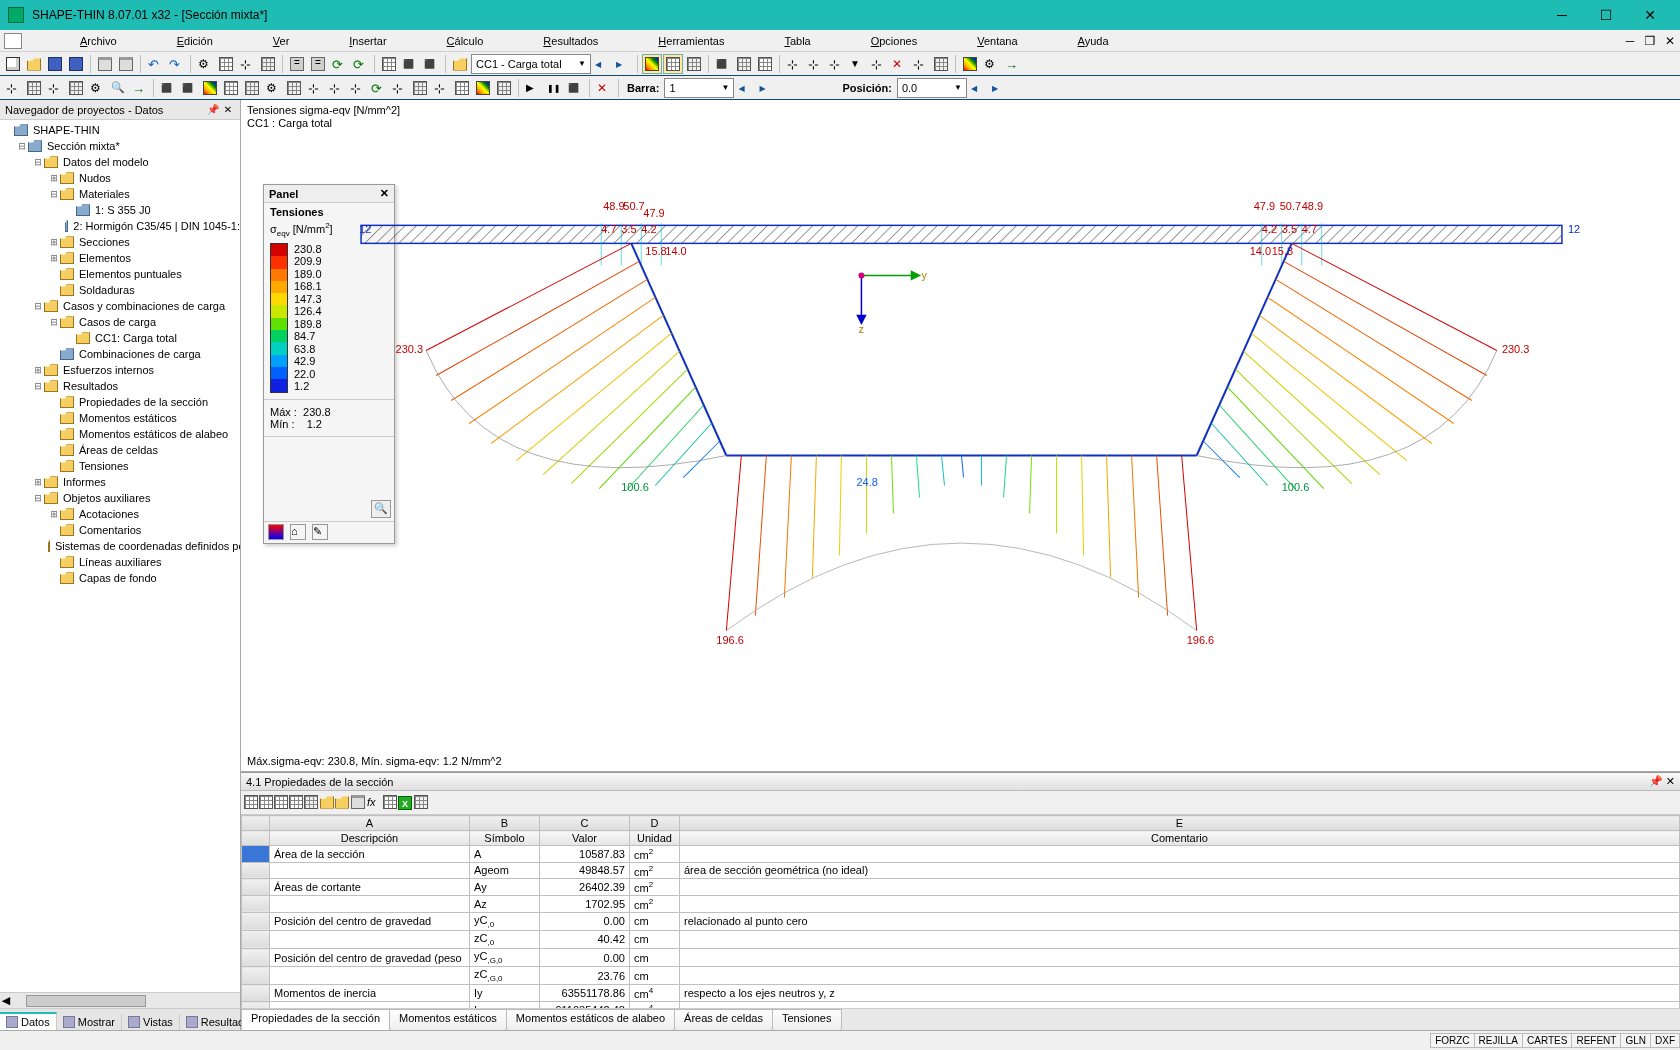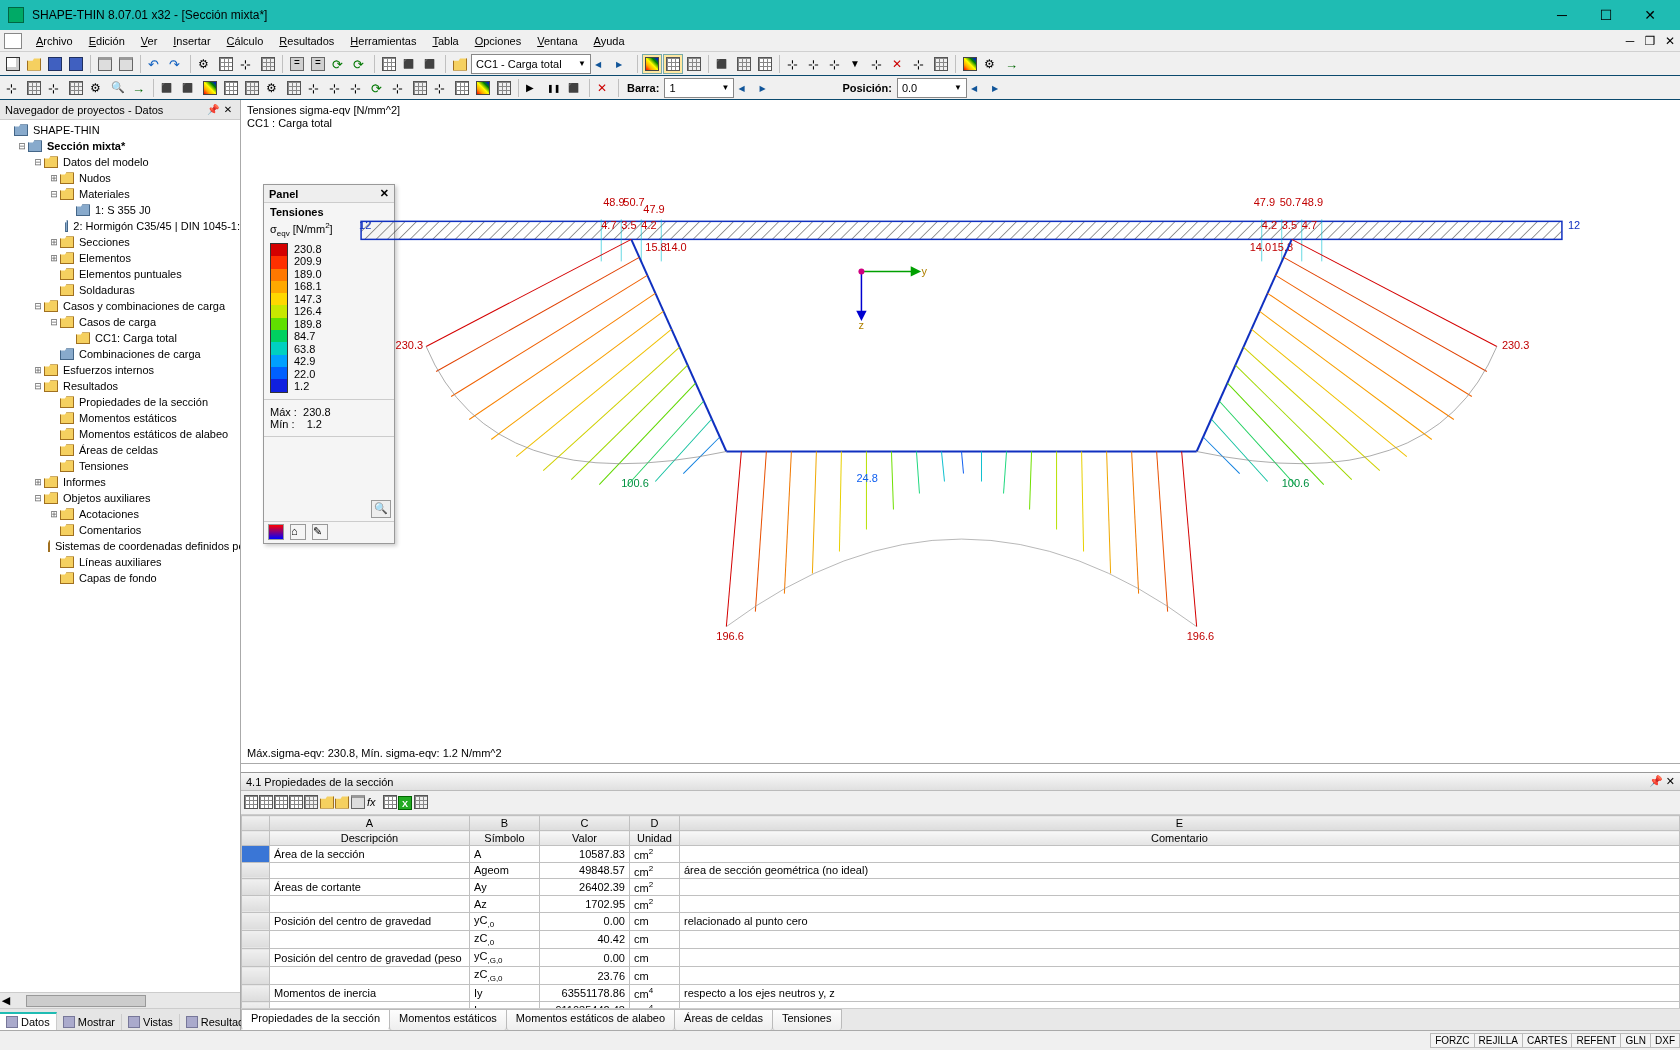--- a/index.html
+++ b/index.html
@@ -7,21 +7,21 @@
 
 
 .titlebar { height: 30px; background: #1fbcb3; display: flex; align-items: center; padding: 0 8px; color: #000; }
 .titlebar .app-icon { width: 16px; height: 16px; background: #0a6; margin-right: 8px; border: 1px solid #064; }
 .titlebar .title { flex: 1; font-size: 12px; }
 .titlebar .win-btn { width: 44px; height: 28px; display: flex; align-items: center; justify-content: center; font-size: 14px; cursor: pointer; }
 
 
 .menubar { height: 22px; background: #f0f0f0; display: flex; align-items: center; padding-left: 4px; border-bottom: 1px solid #d0d0d0; }
 .menubar .mdi-icon { width: 18px; height: 16px; background: #fff; border: 1px solid #888; margin-right: 6px; }
-.menubar .menu-item { padding: 2px 8px; cursor: pointer; }
+.menubar .menu-item { padding: 2px 8px; cursor: pointer; margin-left: 44px; }
 .menubar .menu-item u { text-decoration: underline; }
 .menubar .spacer { flex: 1; }
 .menubar .mdi-ctrl { width: 20px; text-align: center; cursor: pointer; font-size: 12px; }
 
 
 .toolbar { height: 24px; background: #f0f0f0; display: flex; align-items: center; padding: 0 3px; border-bottom: 1px solid #0c4a6e; gap: 1px; }
 .toolbar .tb-btn { width: 20px; height: 20px; display: flex; align-items: center; justify-content: center; border: 1px solid transparent; cursor: pointer; position: relative; }
 .toolbar .tb-btn.active { border: 1px solid #7aa; background: #ffe8a0; }
 .toolbar .sep { width: 1px; height: 18px; background: #c0c0c0; margin: 0 3px; }
 .toolbar .combo { height: 20px; background: #fff; border: 1px solid #888; padding: 0 4px; min-width: 120px; display: flex; align-items: center; }
@@ -100,21 +100,21 @@
 .legend-panel .lp-stats { padding: 6px; font-size: 11px; border-top: 1px solid #ccc; margin-top: 4px; }
 .legend-panel .lp-foot { height: 85px; border-top: 1px solid #ccc; display: flex; align-items: flex-end; justify-content: flex-end; padding: 3px; }
 .legend-panel .lp-foot .btn { width: 20px; height: 18px; border: 1px solid #999; background: #eee; display: flex; align-items: center; justify-content: center; }
 .legend-panel .lp-icons { height: 22px; border-top: 1px solid #ccc; display: flex; align-items: center; padding: 0 4px; gap: 6px; }
 .legend-panel .lp-icons .li { width: 16px; height: 16px; border: 1px solid #999; cursor: pointer; }
 
 
 .diagram { position: absolute; inset: 0; width: 100%; height: 100%; }
 
 
-.table-panel { height: 258px; display: flex; flex-direction: column; background: #f0f0f0; border-top: 1px solid #999; margin-top: 8px; }
+.table-panel { height: 258px; display: flex; flex-direction: column; background: #f0f0f0; border-top: 1px solid #999; }
 .table-panel .tp-hdr { height: 18px; background: linear-gradient(#f8f8f8,#e0e0e0); border-bottom: 1px solid #bbb; display: flex; align-items: center; padding: 0 5px; font-size: 11px; }
 .table-panel .tp-hdr .spacer { flex: 1; }
 .table-panel .tp-toolbar { height: 24px; display: flex; align-items: center; padding: 0 3px; gap: 1px; border-bottom: 1px solid #ccc; }
 .table-panel .grid-wrap { flex: 1; overflow: auto; background: #fff; }
 .table-panel table { border-collapse: collapse; width: 100%; }
 .table-panel th, .table-panel td { border: 1px solid #c0c0c0; padding: 1px 4px; font-size: 11px; height: 15px; background: #fff; }
 .table-panel th { background: linear-gradient(#f8f8f8,#e4e4e4); font-weight: normal; text-align: center; }
 .table-panel th.colhdr { background: linear-gradient(#f0f0f0,#dcdcdc); }
 .table-panel .rowhdr { background: linear-gradient(#f0f0f0,#dcdcdc); width: 28px; }
 .table-panel .rowhdr.active { background: #3a76d6; }
@@ -421,21 +421,21 @@
     </div>
     <div class="tree" id="tree">
         <div class="node depth0">
           <span class="tw"></span>
           <span class="fold blue"></span>
           <span class="label">SHAPE-THIN</span>
         </div>
         <div class="node depth1">
           <span class="tw">⊟</span>
           <span class="fold blue"></span>
-          <span class="label" style="font-weight: bold;">Sección mixta*</span>
+          <span class="label" style="font-weight: normal;">Sección mixta*</span>
         </div>
         <div class="node depth2">
           <span class="tw">⊟</span>
           <span class="fold"></span>
           <span class="label">Datos del modelo</span>
         </div>
         <div class="node depth3">
           <span class="tw">⊞</span>
           <span class="fold"></span>
           <span class="label">Nudos</span>

